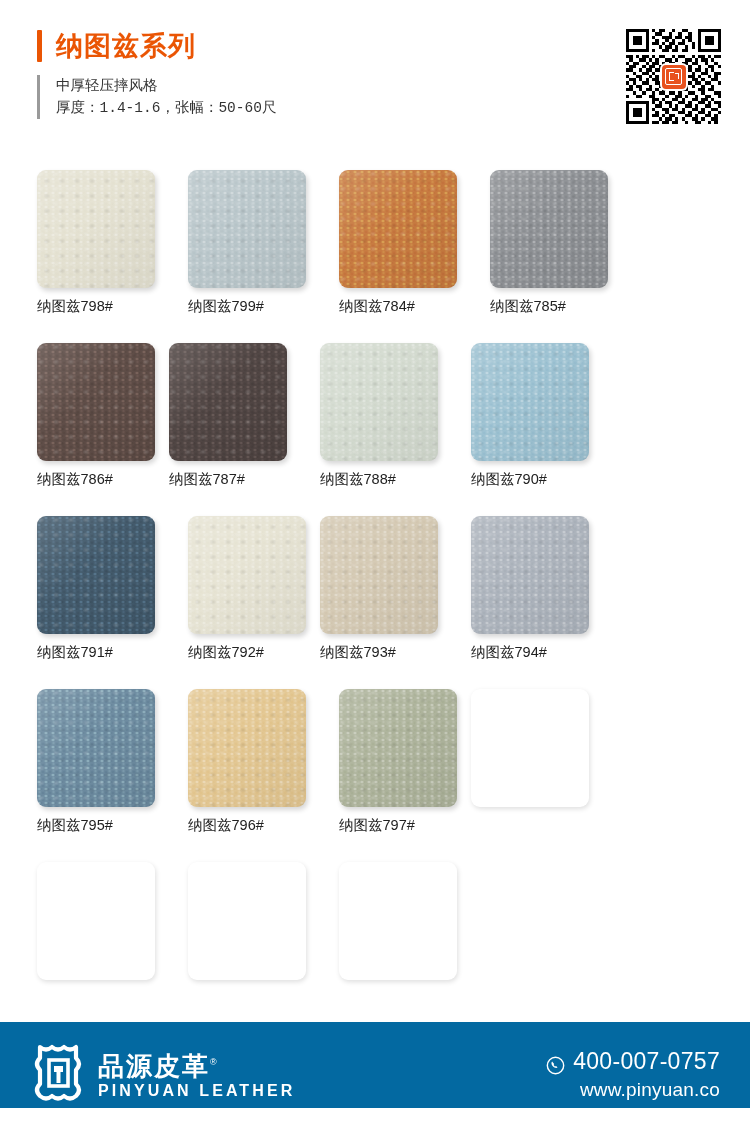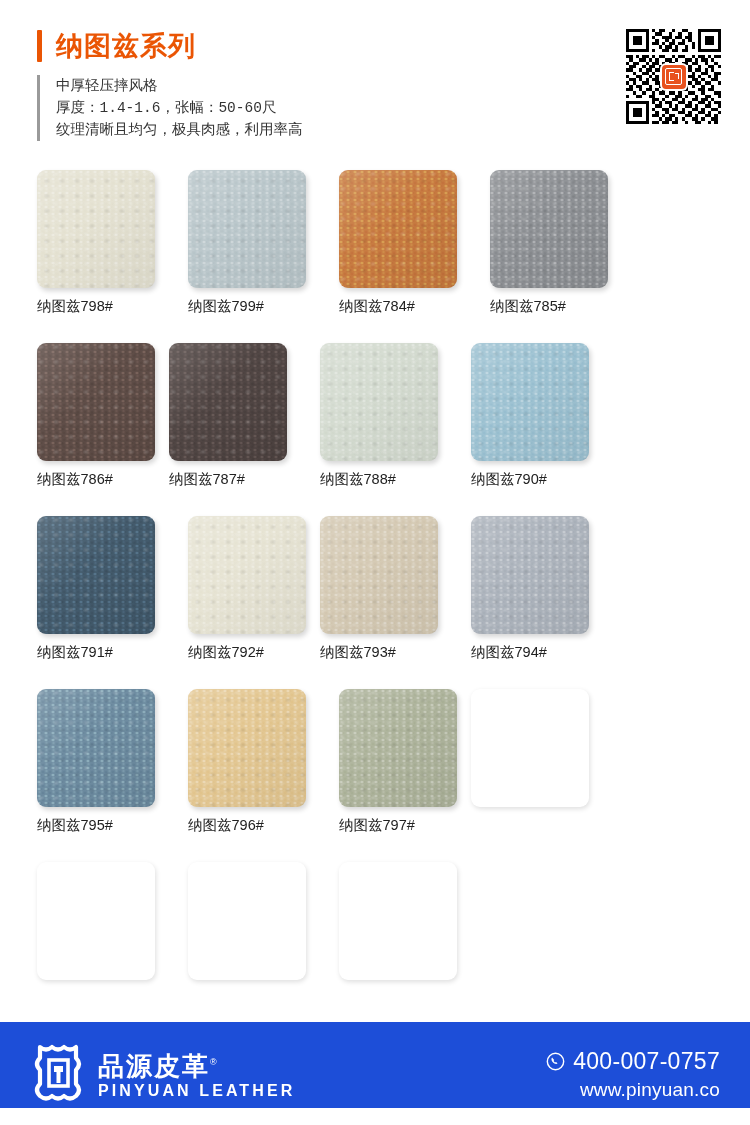--- a/index.html
+++ b/index.html
@@ -112,21 +112,21 @@
   .label{
     margin-top:9px;
     font-size:14.5px;color:#222222;text-align:left;
     line-height:18px;white-space:nowrap;
   }
   .label.hidden{visibility:hidden;}
 
   
   .footer{
     position:absolute;left:0;top:1022px;width:750px;height:86px;
-    background:#1d4ed8;
+    background:#0369a1;
   }
   .footer-logo{
     position:absolute;left:30px;top:22px;
     display:flex;align-items:center;
   }
   .hide-mark{
     width:56px;height:58px;position:relative;margin-right:12px;
   }
   .brand-cn{
     font-size:26px;font-weight:bold;color:#ffffff;letter-spacing:2px;
@@ -136,21 +136,21 @@
     font-size:9px;vertical-align:super;font-weight:normal;
   }
   .brand-en{
     font-size:16px;color:#ffffff;letter-spacing:3.1px;
     line-height:14px;margin-top:4px;font-weight:bold;
   }
   .contact{
     position:absolute;right:30px;top:26px;text-align:right;
   }
   .phone-row{
-    display:flex;align-items:center;justify-content:flex-end;
+    display:flex;align-items:flex-end;justify-content:flex-end;
     font-size:23px;color:#ffffff;line-height:27px;letter-spacing:0.3px;
   }
   .phone-icon{
     width:19px;height:19px;margin-right:8px;flex:none;
   }
   .site{
     font-size:19px;color:#ffffff;line-height:24px;margin-top:3px;letter-spacing:0.2px;
   }
 </style>
 </head>
@@ -161,21 +161,20 @@
   <div class="title-row">
     <div class="title-bar"></div>
     <div class="title-text">纳图兹系列</div>
   </div>
 
   <div class="sub-block">
     <div class="sub-bar"></div>
     <div class="sub-lines">
       <div class="sub-line">中厚轻压摔风格</div>
       <div class="sub-line">厚度：1.4-1.6，张幅：50-60尺</div>
-      <div class="sub-line">纹理清晰且均匀，极具肉感，利用率高</div>
     </div>
   </div>
 
   <div class="qr-wrap">
     <svg width="95" height="95" viewBox="0 0 29 29" shape-rendering="crispEdges">
       <rect width="29" height="29" fill="#ffffff"></rect>
       <g fill="#000000">
         <rect x="0" y="0" width="7" height="1"></rect>
           <rect x="0" y="6" width="7" height="1"></rect>
         <rect x="0" y="0" width="1" height="7"></rect>

